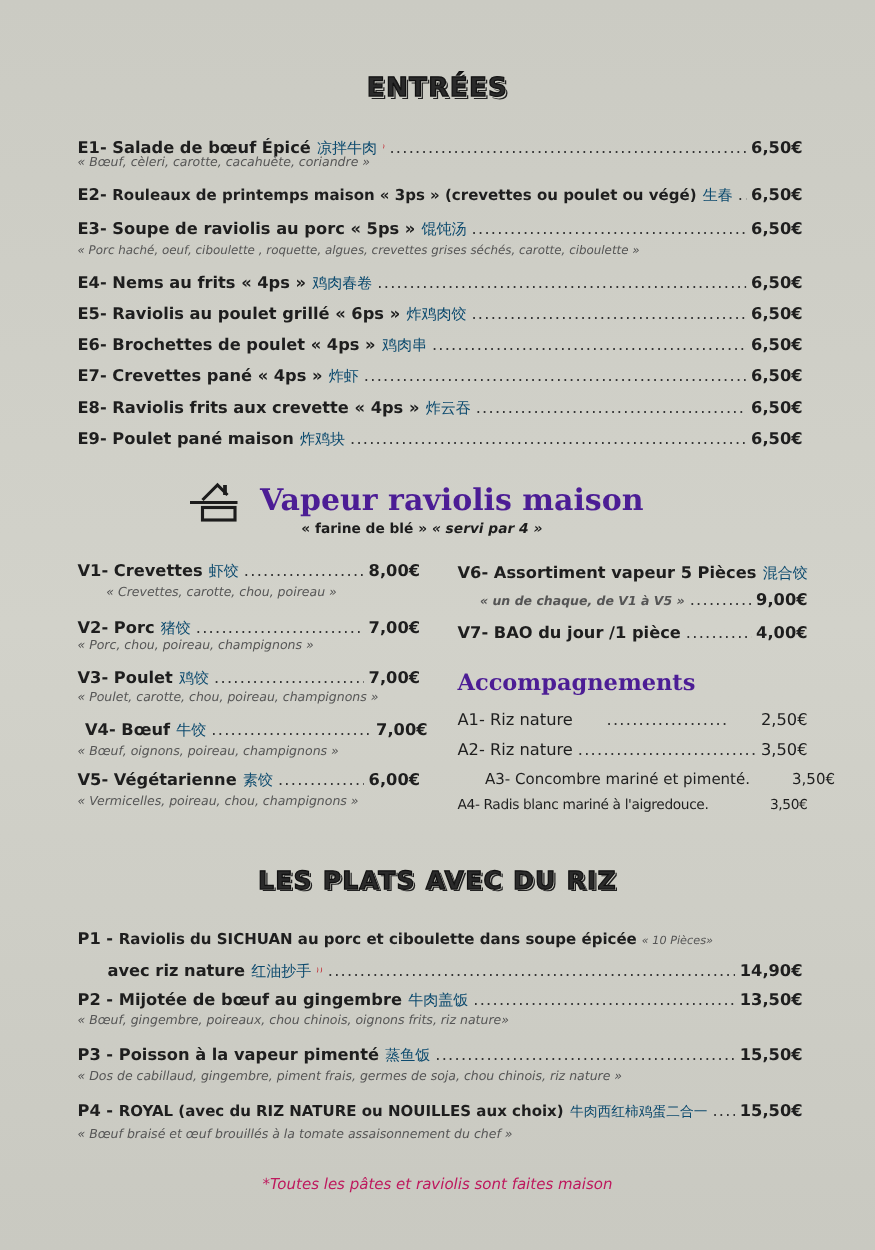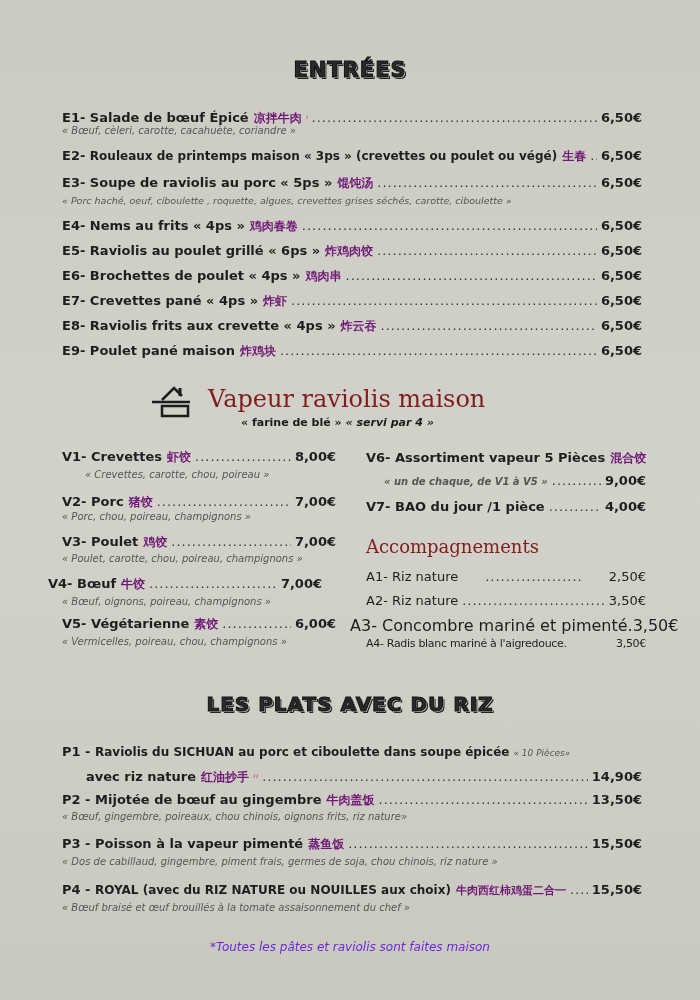--- a/index.html
+++ b/index.html
@@ -18,38 +18,38 @@
     color: #2a2a2a; letter-spacing: 1px;
     -webkit-text-stroke: 1px #111;
     text-shadow: 1px 1px 0 #cfcfc7, 2px 2px 0 #222;
   }
   .row {
     position: absolute; display: flex; align-items: baseline;
     font-family: "DejaVu Sans", sans-serif; font-size: 13px; font-weight: bold;
     white-space: nowrap; color: #1e1e1e;
   }
   .row .name { flex: 0 0 auto; }
-  .row .zh { font-weight: bold; color: #701a75; margin-left: 5px; font-size: 12px; }
+  .row .zh { font-weight: normal; color: #0c4a6e; margin-left: 5px; font-size: 12px; }
   .row .leader { flex: 1 1 auto; overflow: hidden; margin: 0 4px; font-weight: normal; letter-spacing: 1px; color: #333; }
   .row .leader::before { content: "................................................................................................................................................................................................................................................"; }
   .row .price { flex: 0 0 auto; font-weight: bold; }
   .desc {
     position: absolute; font-family: "DejaVu Sans", sans-serif; font-style: italic;
     font-size: 10px; color: #555; white-space: nowrap;
   }
   .chili {
     display: inline-block; width: 8px; height: 18px; margin-left: 4px;
     position: relative; top: 4px;
   }
   .script-title {
-    position: absolute; font-family: "DejaVu Serif", serif; color: #7f1d1d;
+    position: absolute; font-family: "DejaVu Serif", serif; color: #4c1d95; font-weight: bold;
   }
   .note {
     position: absolute; left: 0; width: 700px; text-align: center;
-    font-family: "DejaVu Sans", sans-serif; font-style: italic; font-size: 12px; color: #6d28d9;
+    font-family: "DejaVu Sans", sans-serif; font-style: italic; font-size: 12px; color: #be185d;
   }
   .small-it { font-style: italic; font-weight: normal; font-size: 9px; color: #555; margin-left: 4px; }
 </style>
 </head>
 <body>
 
 <div class="section-title" style="top:58px;font-size:21px;">ENTRÉES</div>
 
 <div class="row" style="left:62px;top:104px;width:580px;">
   <span class="name"><span>E1-</span> <span>Salade de bœuf Épicé</span></span>
@@ -148,21 +148,21 @@
 <div class="desc" style="left:62px;top:511px;">« Porc, chou, poireau, champignons »</div>
 
 <div class="row" style="left:62px;top:534px;width:274px;">
   <span class="name"><span>V3-</span> <span>Poulet</span></span>
   <span class="zh">鸡饺</span>
   <span class="leader"></span>
   <span class="price">7,00€</span>
 </div>
 <div class="desc" style="left:62px;top:553px;text-align:center;">« Poulet, carotte, chou, poireau, champignons »</div>
 
-<div class="row" style="left:48px;top:576px;width:274px;">
+<div class="row" style="left:68px;top:576px;width:274px;">
   <span class="name"><span>V4-</span> <span>Bœuf</span></span>
   <span class="zh">牛饺</span>
   <span class="leader"></span>
   <span class="price">7,00€</span>
 </div>
 <div class="desc" style="left:62px;top:596px;">« Bœuf, oignons, poireau, champignons »</div>
 
 <div class="row" style="left:62px;top:616px;width:274px;">
   <span class="name"><span>V5-</span> <span>Végétarienne</span></span>
   <span class="zh">素饺</span>
@@ -192,21 +192,21 @@
 <div class="row" style="left:366px;top:569px;width:280px;font-weight:normal;gap:23px;">
   <span class="name"><span>A1-</span> <span>Riz nature</span></span>
   <span class="leader"></span>
   <span class="price" style="font-weight:normal">2,50€</span>
 </div>
 <div class="row" style="left:366px;top:593px;width:280px;font-weight:normal;">
   <span class="name"><span>A2-</span> <span>Riz nature</span></span>
   <span class="leader"></span>
   <span class="price" style="font-weight:normal">3,50€</span>
 </div>
-<div class="row" style="left:350px;top:616px;width:280px;font-weight:normal;font-size:16px;">
+<div class="row" style="left:388px;top:616px;width:280px;font-weight:normal;font-size:12px;">
   <span class="name"><span>A3-</span> <span>Concombre mariné et pimenté.</span></span>
   <span style="flex:1"></span>
   <span class="price" style="font-weight:normal">3,50€</span>
 </div>
 <div class="row" style="left:366px;top:637px;width:280px;font-weight:normal;font-size:11px;letter-spacing:-0.3px;">
   <span class="name"><span>A4-</span> <span>Radis blanc mariné à l'aigredouce.</span></span>
   <span style="flex:1"></span>
   <span class="price" style="font-weight:normal">3,50€</span>
 </div>
 

